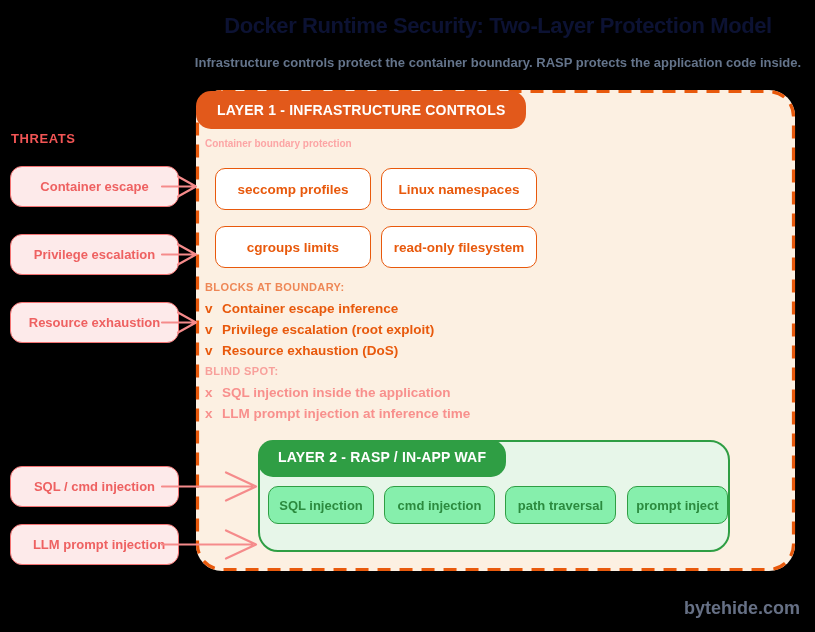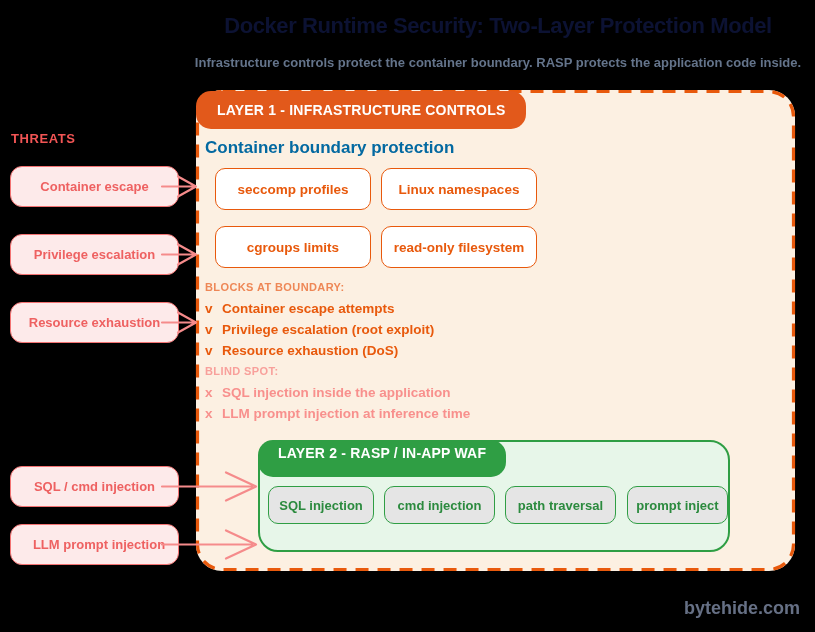--- a/index.html
+++ b/index.html
@@ -38,21 +38,21 @@
   .overlay { position:absolute; left:0; top:0; width:815px; height:632px; pointer-events:none; }
 
   .l1-badge {
     position:absolute; left:196px; top:91px; height:38px; padding:2px 21px;
     background:#e2591b; border-radius:15px;
     display:flex; align-items:center;
     color:#fff; font-size:14px; font-weight:bold; letter-spacing:0.2px;
   }
   .l1-caption {
     position:absolute; left:205px; top:138px;
-    font-size:17px; font-weight:600; color:#0369a1;
+    font-size:10px; font-weight:600; color:#fca5a5;
   }
   .ctrl-box {
     position:absolute; width:156px; height:42px; background:#fff;
     border:1.6px solid #e8590c; border-radius:10px;
     display:flex; align-items:center; justify-content:center;
     color:#e8590c; font-size:13.5px; font-weight:600;
   }
   .c0 { left:215px; top:168px; } .c1 { left:381px; top:168px; }
   .c2 { left:215px; top:226px; } .c3 { left:381px; top:226px; }
 
@@ -73,31 +73,31 @@
     font-size:11px; font-weight:700; letter-spacing:0.4px; color:#f8a09b;
   }
   .b0 { top:385px; } .b1 { top:406px; }
 
   
   .l2-panel {
     position:absolute; left:258px; top:440px; width:472px; height:112px;
     background:#e7f6e9; border:2px solid #2f9e44; border-radius:20px;
   }
   .l2-badge {
-    position:absolute; left:258px; top:440px; height:37px; padding:16px 20px;
+    position:absolute; left:258px; top:440px; height:37px; padding:9px 20px;
     background:#2f9e44; border-radius:15px;
-    display:flex; align-items:flex-end;
+    display:flex; align-items:flex-start;
     color:#fff; font-size:14px; font-weight:bold; letter-spacing:0.2px;
   }
   .l2-sdk {
     position:absolute; left:525px; top:450px;
     font-size:14px; font-weight:600; color:#2f9e44;
   }
   .prot-box {
-    position:absolute; top:486px; height:38px; background:#e5e5e5;
+    position:absolute; top:486px; height:38px; background:#86efac;
     border:1.5px solid #2f9e44; border-radius:10px;
     display:flex; align-items:center; justify-content:center;
     color:#2b8a3e; font-size:13px; font-weight:600;
   }
   .p0 { left:268px; width:106px; }
   .p1 { left:384px; width:111px; }
   .p2 { left:505px; width:111px; }
   .p3 { left:627px; width:101px; }
 
   .footer-site {
@@ -158,21 +158,21 @@
   <div class="ctrl-box c2">
     <span>cgroups limits</span>
   </div>
   <div class="ctrl-box c3">
     <span>read-only filesystem</span>
   </div>
 
   <div class="blocks-heading">BLOCKS AT BOUNDARY:</div>
   <div class="check-row r0">
     <span class="mark">v</span>
-    <span>Container escape attempts</span>
+    <span>Container escape inference</span>
   </div>
   <div class="check-row r1">
     <span class="mark">v</span>
     <span>Privilege escalation (root exploit)</span>
   </div>
   <div class="check-row r2">
     <span class="mark">v</span>
     <span>Resource exhaustion (DoS)</span>
   </div>
 

